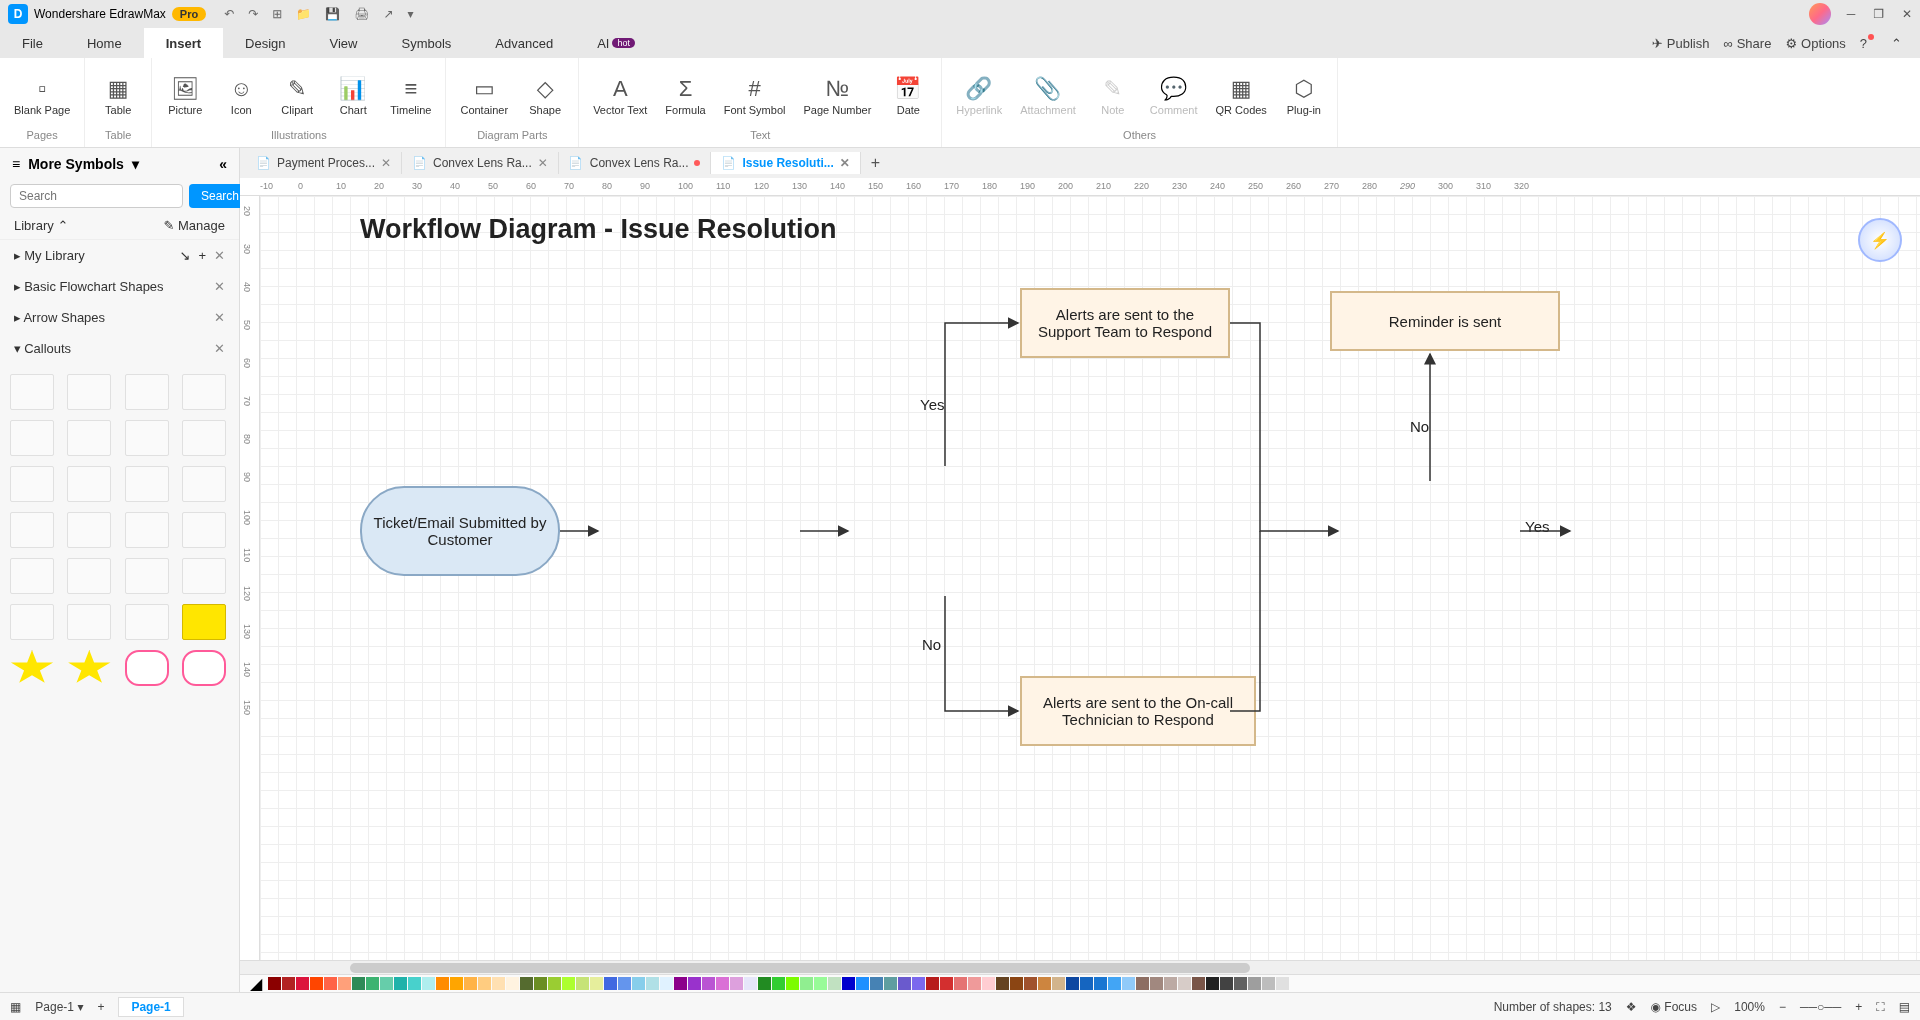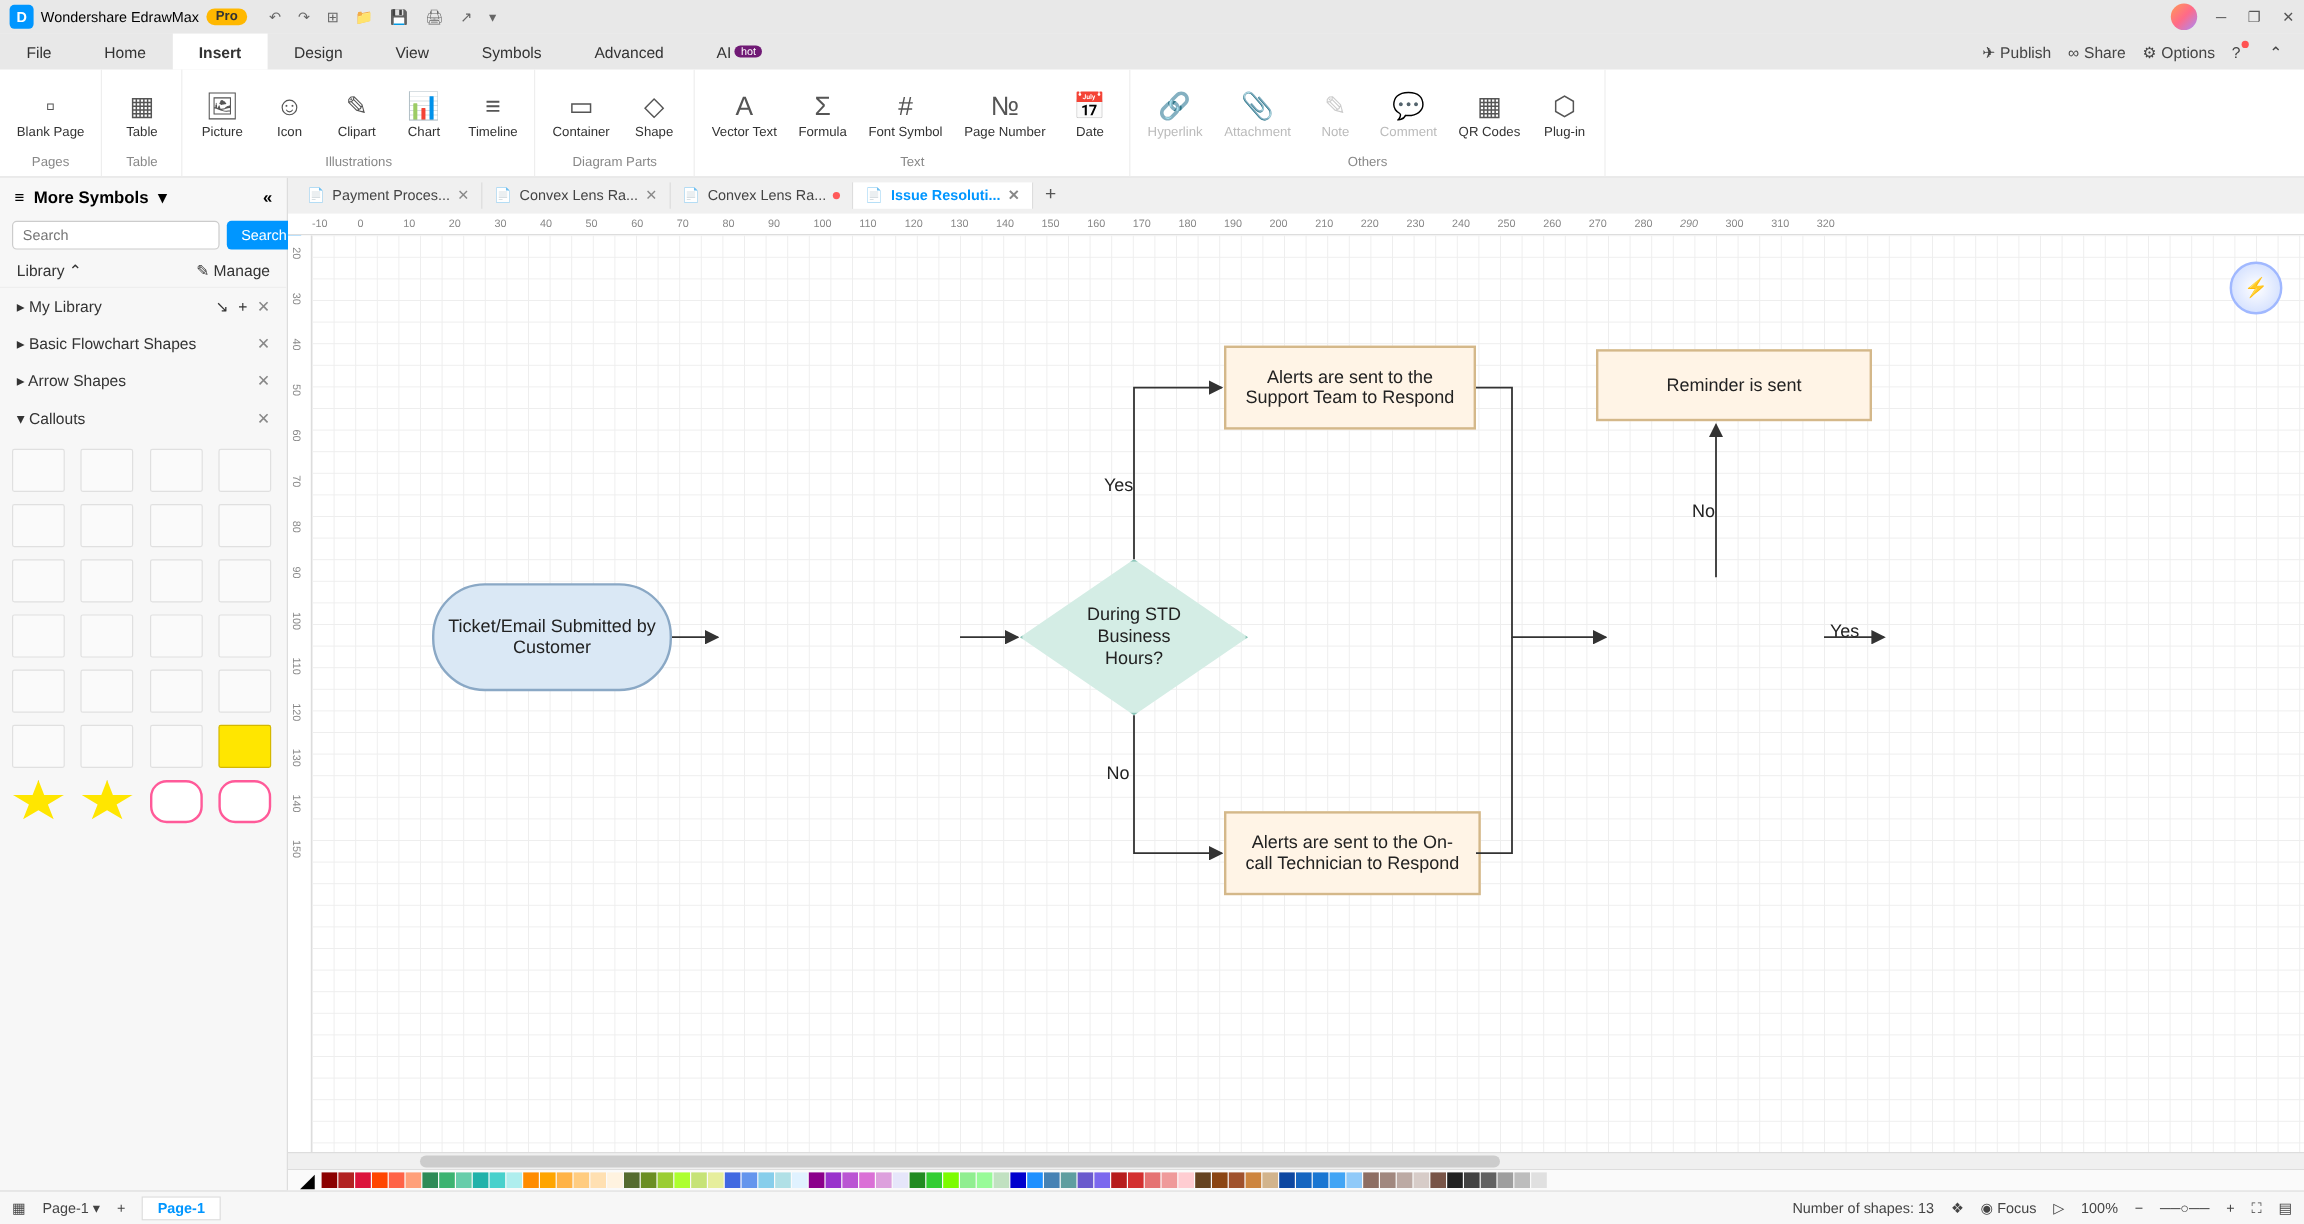--- a/index.html
+++ b/index.html
@@ -53,21 +53,21 @@
 .canvas-wrap{flex:1;display:flex;overflow:hidden}
 .ruler-v{width:20px;background:#fff;border-right:1px solid #ddd;position:relative;font-size:9px;color:#888}
 .ruler-v span{position:absolute;left:2px;writing-mode:vertical-rl}
 .canvas{flex:1;background:#fff;background-image:linear-gradient(#eee 1px,transparent 1px),linear-gradient(90deg,#eee 1px,transparent 1px);background-size:18px 18px;position:relative;overflow:hidden}
 .canvas .title{position:absolute;left:100px;top:18px;font-size:27px;font-weight:600;color:#222}
 .node{position:absolute;display:flex;align-items:center;justify-content:center;text-align:center;font-size:15px;color:#222;padding:6px 10px}
 .n-start{left:100px;top:290px;width:200px;height:90px;background:#dae8f5;border:2px solid #8aa8c5;border-radius:44px}
 .n-proc1{left:340px;top:300px;width:200px;height:70px;background:#fff4e6;border:2px solid #d4b88a}
 .n-dec1{left:590px;top:270px;width:190px;height:130px;background:#d4ede5;border:2px solid #8ac5b8;clip-path:polygon(50% 0,100% 50%,50% 100%,0 50%);padding:30px 40px;line-height:1.2}
 .n-alert1{left:760px;top:92px;width:210px;height:70px;background:#fff4e6;border:2px solid #d4b88a}
-.n-alert2{left:760px;top:480px;width:214px;height:70px;background:#fff4e6;border:2px solid #d4b88a}
+.n-alert2{left:760px;top:480px;width:236px;height:70px;background:#fff4e6;border:2px solid #d4b88a}
 .n-remind{left:1070px;top:95px;width:230px;height:60px;background:#fff4e6;border:2px solid #d4b88a}
 .n-dec2{left:1080px;top:285px;width:180px;height:100px;background:#d4ede5;border:2px solid #8ac5b8;clip-path:polygon(50% 0,100% 50%,50% 100%,0 50%);padding:28px 36px;line-height:1.2}
 .lbl{position:absolute;font-size:15px;color:#222}
 .floatbtn{position:absolute;right:18px;top:22px;width:44px;height:44px;border-radius:50%;background:radial-gradient(#fff,#c8d8ff);border:2px solid #a0b8ff;display:flex;align-items:center;justify-content:center;color:#3a6fff;font-weight:bold}
 .colorbar{height:18px;display:flex;align-items:center;padding:0 10px;background:#fafafa;border-top:1px solid #ddd}
 .colorbar .sw{width:13px;height:13px;margin-right:1px}
 .scrollbar{height:14px;background:#f0f0f0;border-top:1px solid #ddd;position:relative}
 .scrollbar .thumb{position:absolute;left:110px;top:2px;height:10px;width:900px;background:#ccc;border-radius:5px}
 .statusbar{height:28px;background:#f7f7f7;border-top:1px solid #ddd;display:flex;align-items:center;padding:0 10px;font-size:12px;color:#444;gap:14px}
 .statusbar .spacer{flex:1}
@@ -375,22 +375,22 @@
           <span style="top: 238px;">80</span>
           <span style="top: 276px;">90</span>
           <span style="top: 314px;">100</span>
           <span style="top: 352px;">110</span>
           <span style="top: 390px;">120</span>
           <span style="top: 428px;">130</span>
           <span style="top: 466px;">140</span>
           <span style="top: 504px;">150</span>
         </div>
       <div class="canvas">
+        <div class="title">Workflow Diagram - Issue Resolution</div>
         <div class="node n-start">Ticket/Email Submitted by Customer</div>
-        <div class="node n-dec1">During STD Business Hours?</div>
         <div class="node n-alert1">Alerts are sent to the Support Team to Respond</div>
         <div class="node n-alert2">Alerts are sent to the On-call Technician to Respond</div>
         <div class="node n-remind">Reminder is sent</div>
         <div class="lbl" style="left:660px;top:200px">Yes</div>
         <div class="lbl" style="left:662px;top:440px">No</div>
         <div class="lbl" style="left:1150px;top:222px">No</div>
         <div class="lbl" style="left:1265px;top:322px">Yes</div>
         <svg class="conn" style="left:0;top:0;width:100%;height:100%">
           <defs>
               <marker id="arrow" markerWidth="8" markerHeight="8" refX="7" refY="4" orient="auto">

